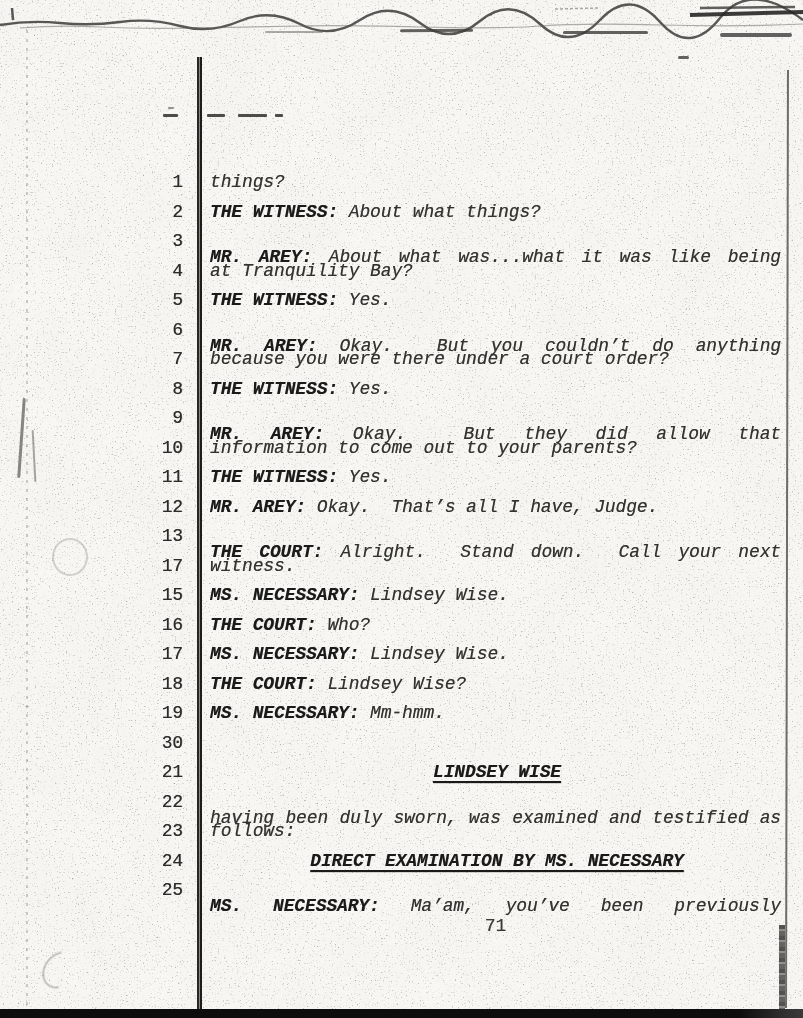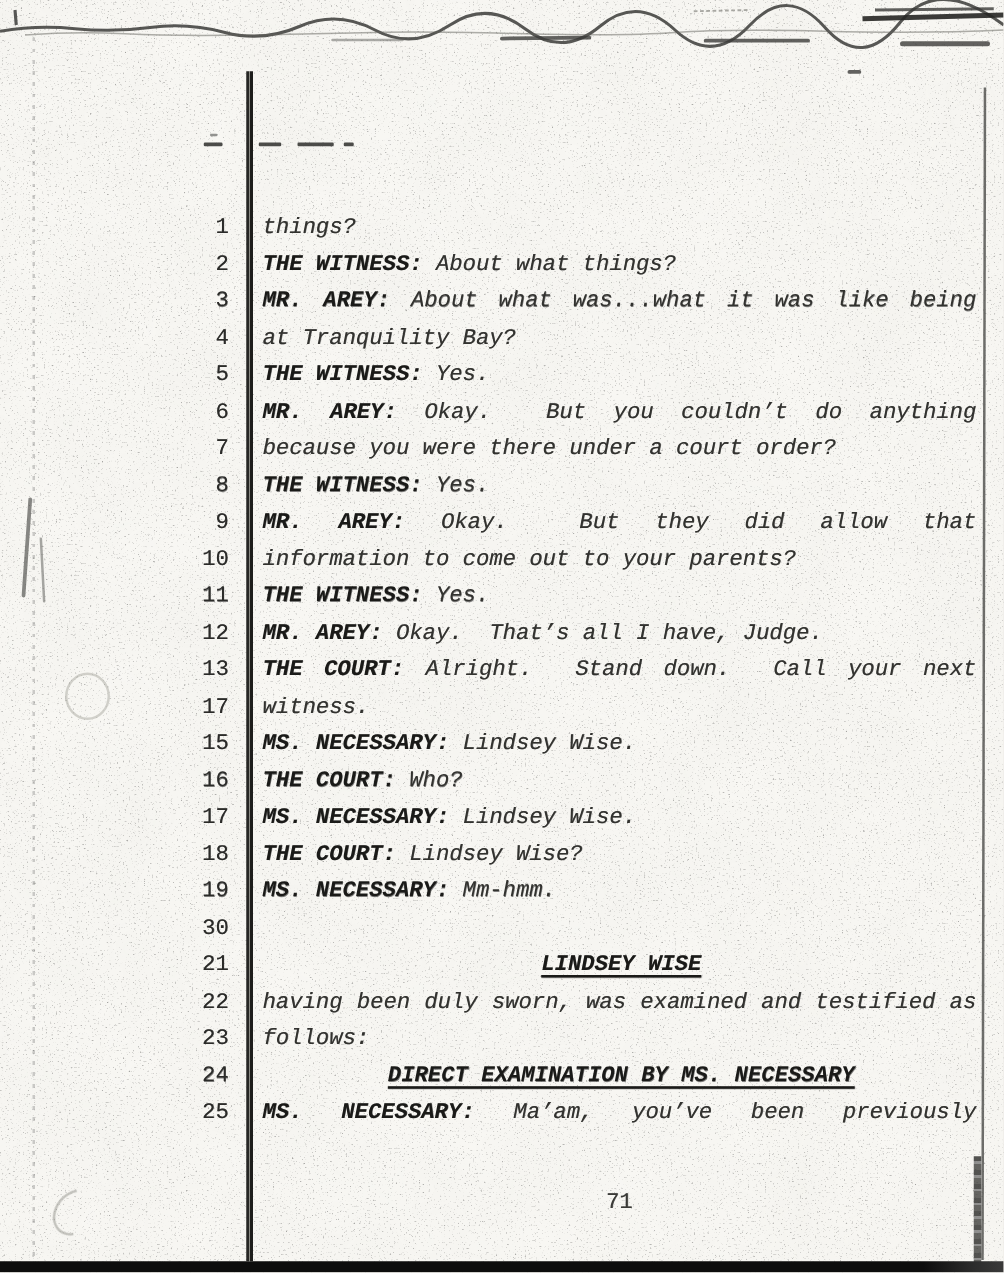--- a/index.html
+++ b/index.html
@@ -45,26 +45,26 @@
     text-align:right;color:#2b2b29;flex:none;
     text-shadow:.3px .3px .4px rgba(40,40,40,.6);
   }
   .lt{
     width:584px;box-sizing:border-box;padding-left:13px;flex:none;
     white-space:nowrap;color:#32322f;
     text-shadow:.3px .3px .4px rgba(45,45,45,.6);
     font-style:italic;
   }
   .lt.ind{}
-  .lt.jl{text-align:justify;text-align-last:justify;white-space:normal;}
+  .lt.jl{text-align:justify;text-align-last:justify;white-space:normal;margin-top:16px;}
   .spk{font-weight:bold;color:#1a1a18;}
   .lt.ctr{text-align:center;padding-left:16px;}
   .hd{font-weight:bold;color:#1a1a18;text-decoration:underline;text-decoration-thickness:2px;text-underline-offset:4px;}
   .pagenum{
-    position:absolute;left:210px;top:952px;width:571px;height:30px;
+    position:absolute;left:210px;top:916px;width:571px;height:30px;
     text-align:center;font-size:17.8px;color:#3a3a37;
     text-shadow:.3px .3px .4px rgba(45,45,45,.6);
   }
 </style>
 </head>
 <body>
 
 <div class="page">
 
   <svg class="noise-svg" width="803" height="1018" aria-hidden="true">

